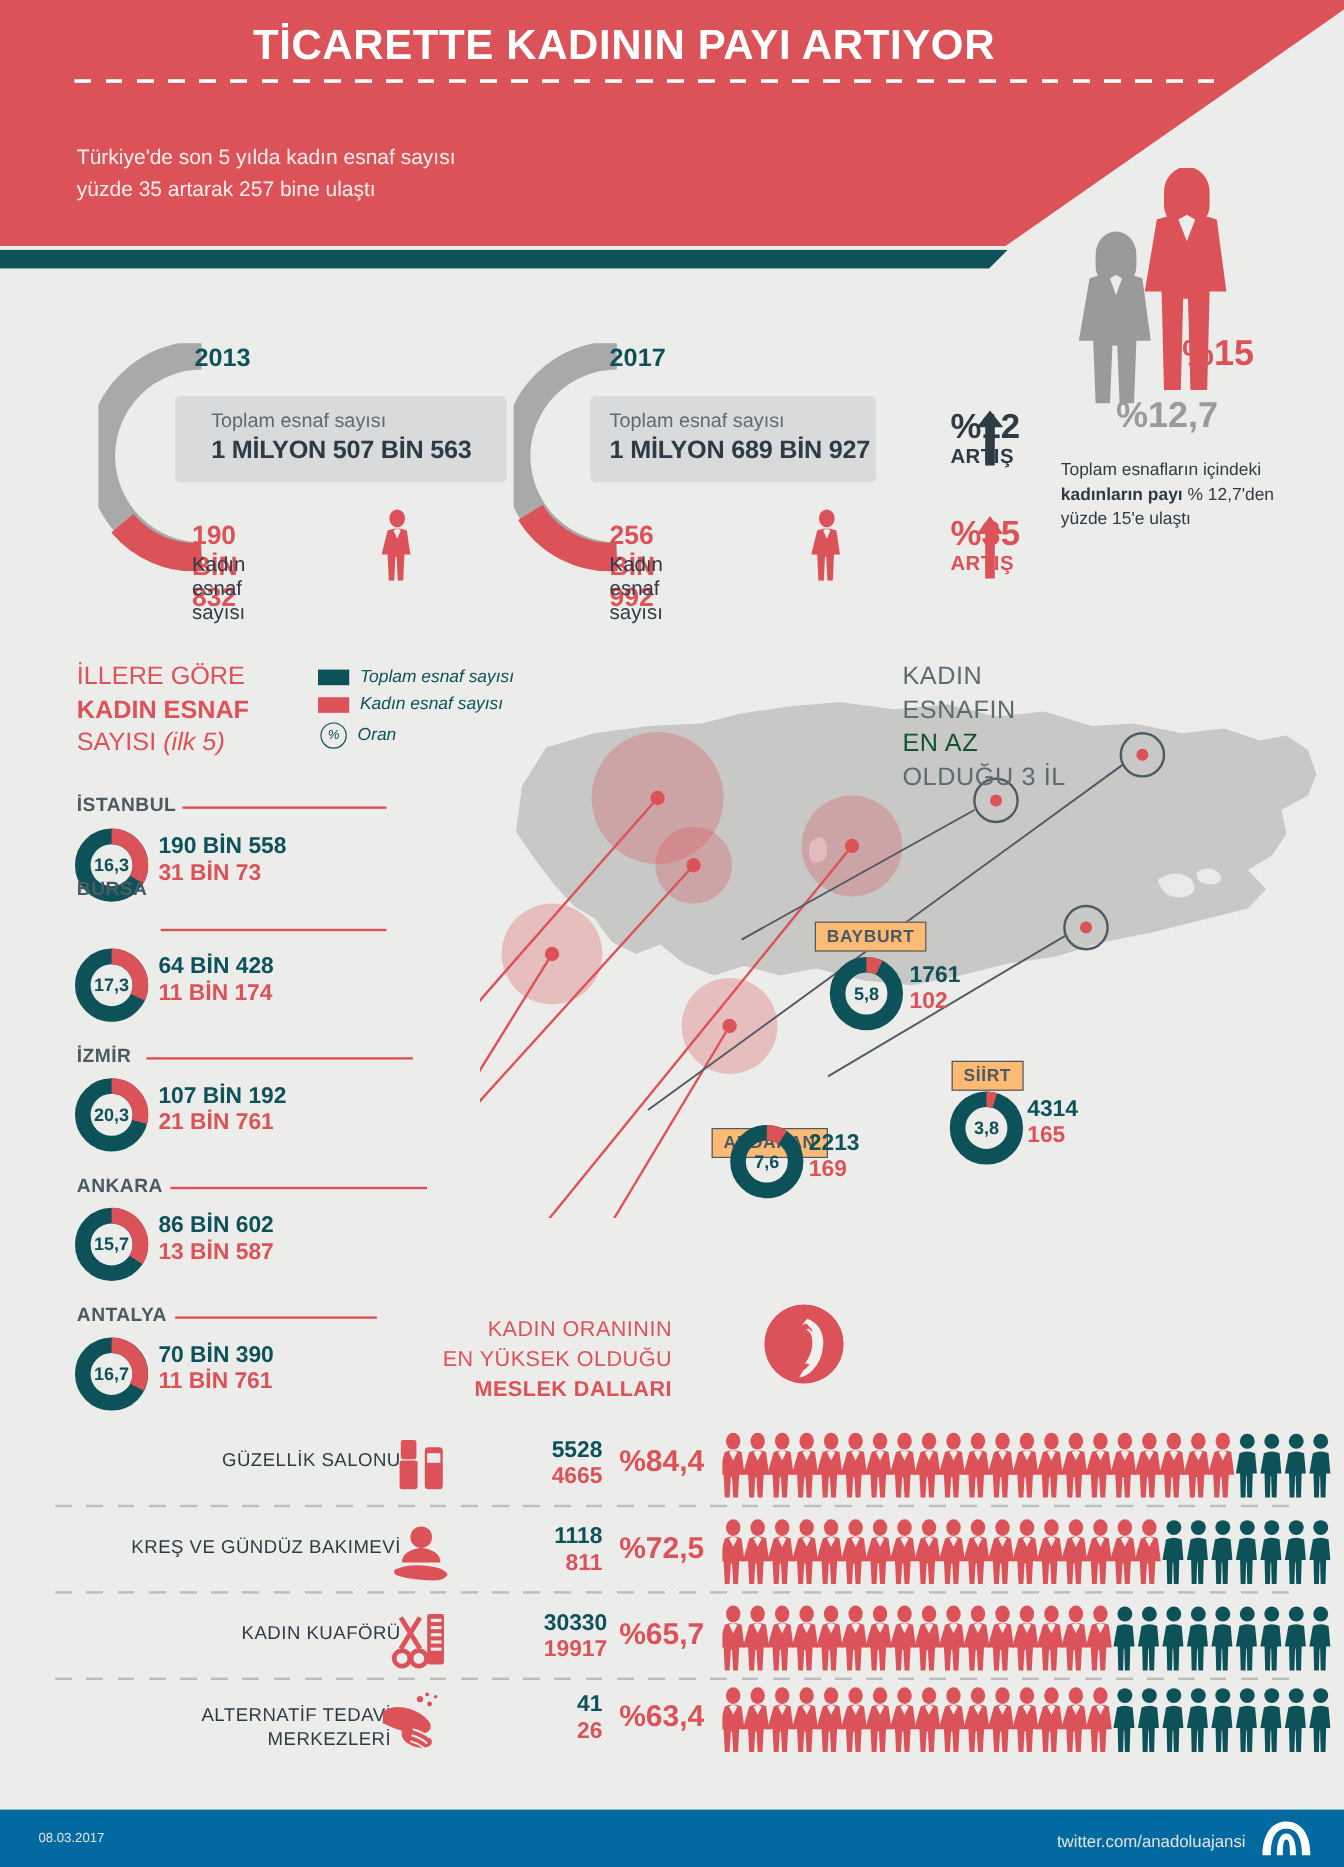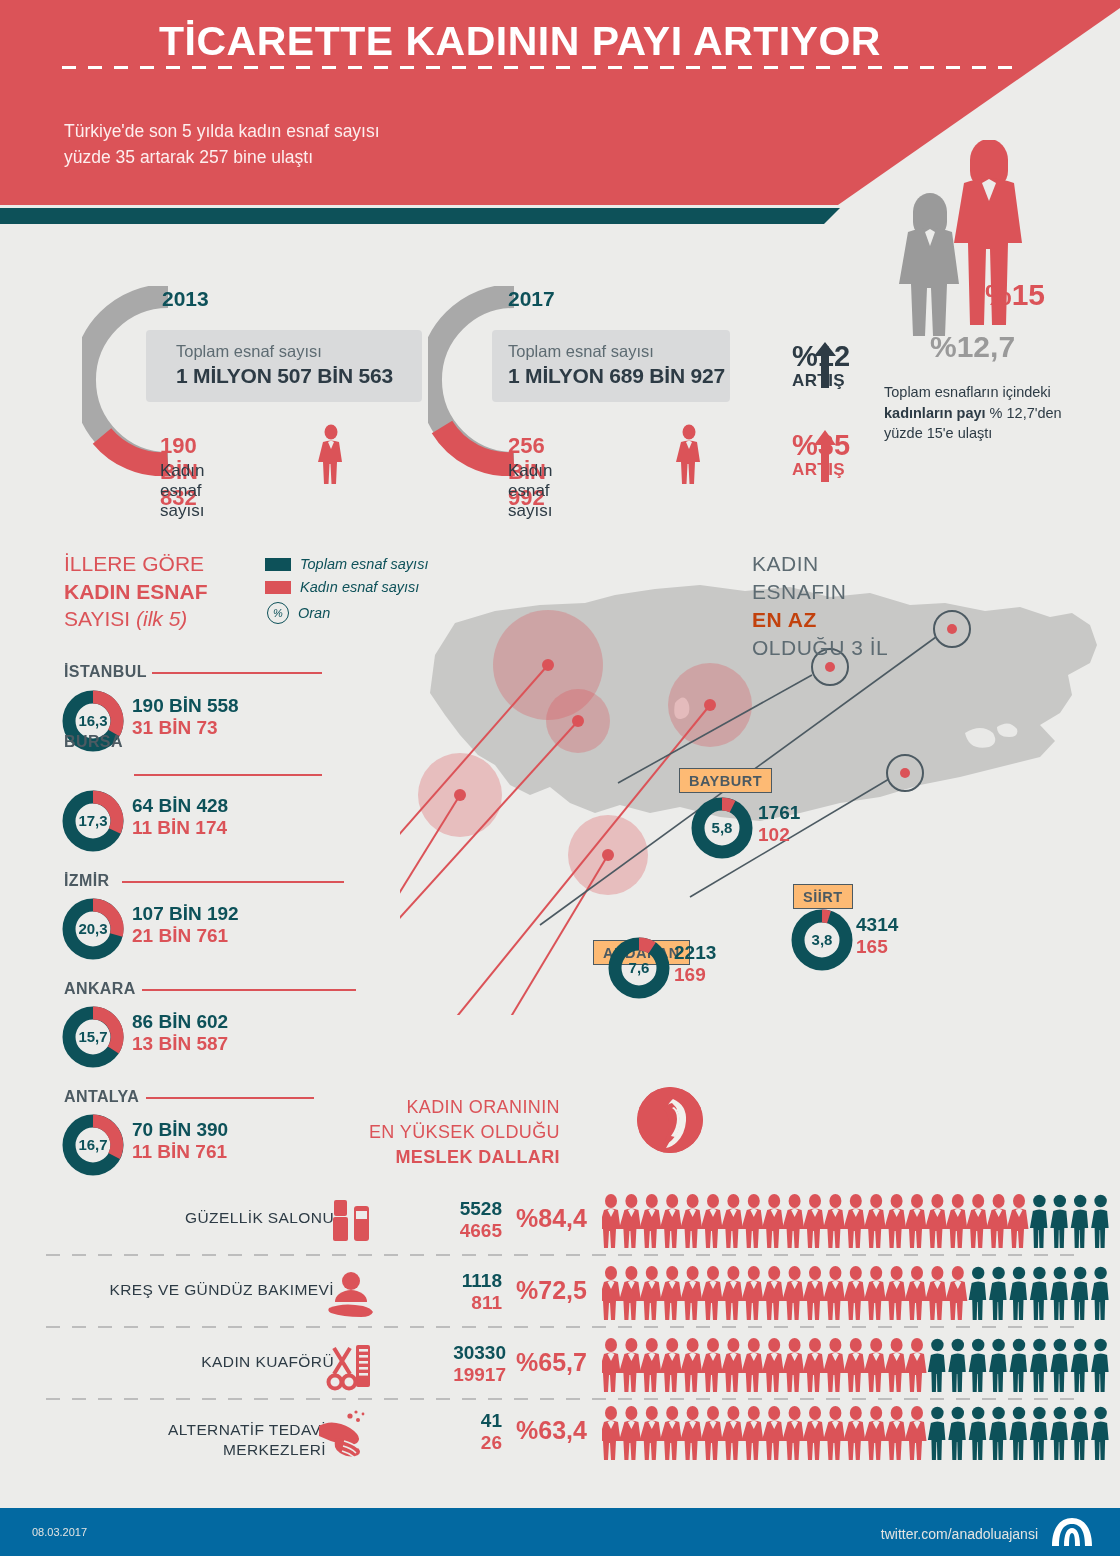--- a/index.html
+++ b/index.html
@@ -15,21 +15,21 @@
 
   
   .header {
     position:absolute; left:0; top:0; width:1120px; height:205px;
     background:#db5358;
     clip-path: polygon(0 0, 1120px 0, 1120px 8px, 838px 205px, 0 205px);
   }
   .header-title {
     position:absolute; left:0; top:18px; width:1040px;
     text-align:center;
-    font-size:41px; font-weight:bold; color:#ffffff;
+    font-size:35px; font-weight:bold; color:#ffffff;
     letter-spacing:0.5px;
   }
   .header-dash {
     position:absolute; left:62px; top:66px; width:958px; height:3px;
     background-image:repeating-linear-gradient(to right,#fff 0 14px, transparent 14px 26px);
   }
   .header-sub {
     position:absolute; left:64px; top:118px; width:620px;
     font-size:17.5px; line-height:1.5; color:#fdeeee;
   }
@@ -82,21 +82,21 @@
   .prov-name { font-size:16px; font-weight:bold; color:#4c5a62; letter-spacing:0.4px; }
   .prov-line { position:absolute; height:2px; background:#db5358; }
   .donut-wrap { position:absolute; }
   .prov-nums { position:absolute; }
   .prov-total { font-size:19px; font-weight:bold; color:#0d5159; }
   .prov-women { font-size:19px; font-weight:bold; color:#db5358; }
 
   
   .map-wrap { position:absolute; left:400px; top:545px; width:720px; height:470px; }
   .map-title { position:absolute; left:752px; top:550px; width:230px; font-size:21px; line-height:1.34; color:#5d6b72; letter-spacing:0.5px; }
-  .map-title .bold { font-weight:bold; color:#c2410c; display:block; }
+  .map-title .bold { font-weight:normal; color:#14532d; display:block; }
 
   .mlabel {
     position:absolute; background:#fdba74; border:1.8px solid #4c5a62;
     font-size:14.5px; font-weight:bold; color:#4c5a62; padding:3.5px 9px;
     letter-spacing:0.5px;
   }
 
   
   .prof-title { position:absolute; left:330px; top:1095px; width:230px; text-align:right; font-size:18px; line-height:1.38; color:#db5358; letter-spacing:0.4px; }
   .prof-title .bold { font-weight:bold; display:block; }

